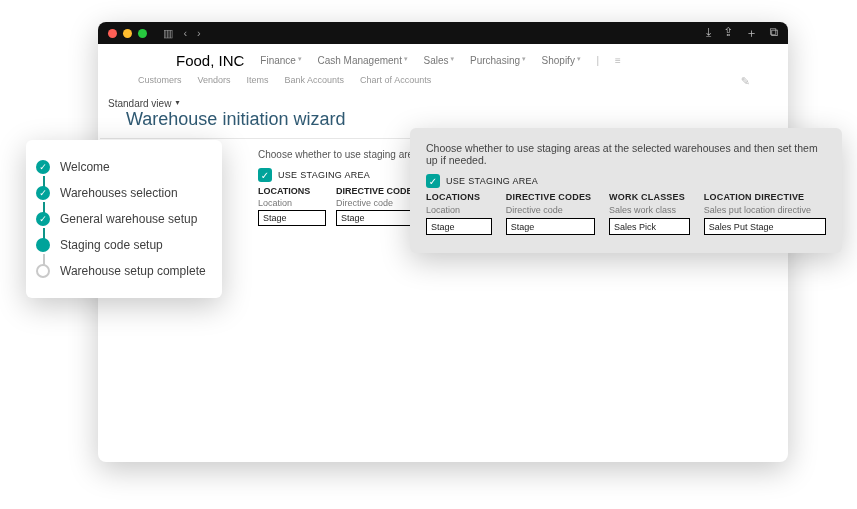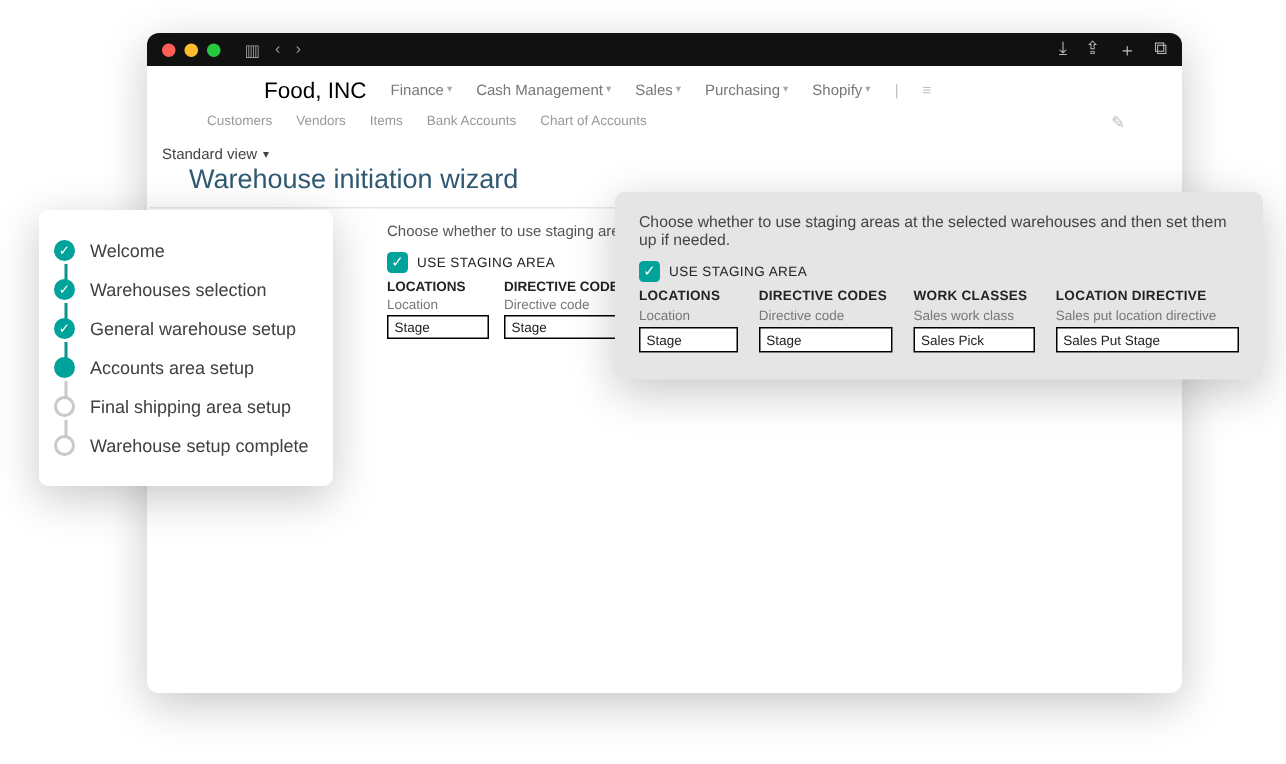--- a/index.html
+++ b/index.html
@@ -244,25 +244,21 @@
     <li class="step done">
       <span class="bub">✓</span>
       <span class="lbl">Warehouses selection</span>
     </li>
     <li class="step done">
       <span class="bub">✓</span>
       <span class="lbl">General warehouse setup</span>
     </li>
     <li class="step active activegap">
       <span class="bub"></span>
-      <span class="lbl">Accounts area setup</span>
-    </li>
-    <li class="step todo">
-      <span class="bub"></span>
-      <span class="lbl">Final shipping area setup</span>
+      <span class="lbl">Staging code setup</span>
     </li>
     <li class="step todo">
       <span class="bub"></span>
       <span class="lbl">Warehouse setup complete</span>
     </li>
   </ul>
 </div>
 
 <div class="detail">
   <div class="intro2">Choose whether to use staging areas at the selected warehouses and then set them up if needed.</div>

